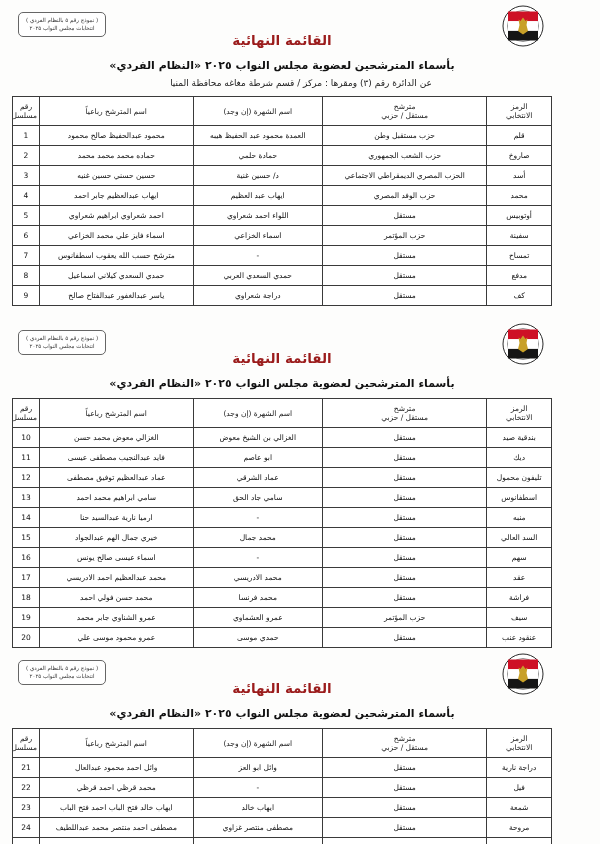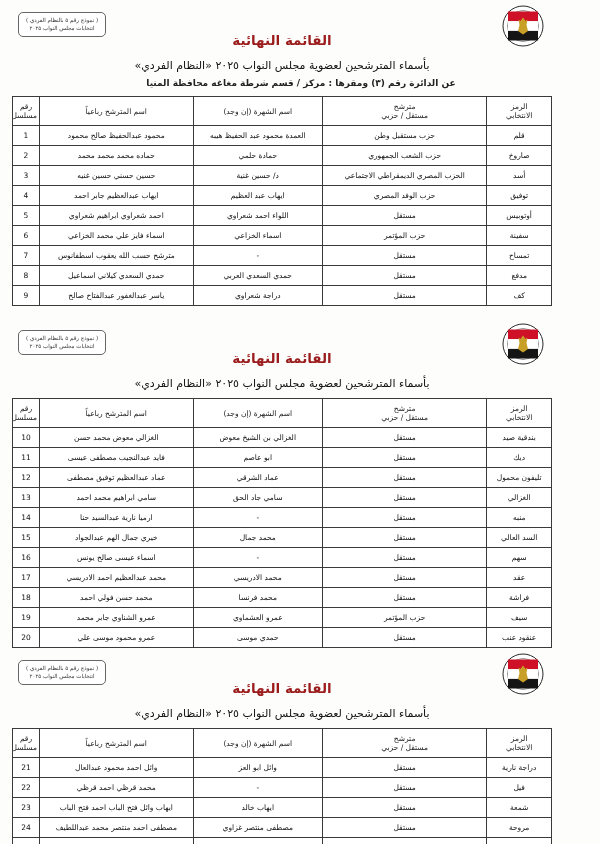--- a/index.html
+++ b/index.html
@@ -14,22 +14,22 @@
 
   .stamp{
     position:absolute;left:10px;top:12px;border:1px solid #666;border-radius:5px;
     padding:3px 7px;text-align:center;font-size:5.5px;line-height:1.5;color:#333;
     background:#fff;direction:rtl;
   }
   .emblem{position:absolute;right:12px;top:5px;width:42px;height:42px;}
 
   .title-block{padding-top:32px;text-align:center;direction:rtl;}
   .page-title{font-size:13.5px;font-weight:bold;color:#9b1c1c;letter-spacing:0;}
-  .page-subtitle{font-size:11px;font-weight:normal;margin-top:11px;color:#111;}
-  .district-line{font-size:9px;font-weight:bold;margin-top:6px;color:#222;padding-left:38px;}
+  .page-subtitle{font-size:11px;font-weight:bold;margin-top:11px;color:#111;}
+  .district-line{font-size:9px;font-weight:normal;margin-top:6px;color:#222;padding-left:38px;}
 
   table.cand{
     width:540px;margin:8px auto 0 auto;border-collapse:collapse;direction:rtl;
     table-layout:fixed;background:#fff;
   }
   table.cand th, table.cand td{
     border:1px solid #3a3a3a;text-align:center;vertical-align:middle;
     font-size:7.5px;padding:1px 2px;overflow:hidden;
   }
   table.cand th{
@@ -103,21 +103,21 @@
           <td>2</td>
         </tr>
         <tr>
           <td>أسد</td>
           <td>الحزب المصري الديمقراطي الاجتماعي</td>
           <td>د/ حسين غنية</td>
           <td>حسين حسني حسين غنيه</td>
           <td>3</td>
         </tr>
         <tr>
-          <td>توفيق</td>
+          <td>محمد</td>
           <td>حزب الوفد المصري</td>
           <td>ايهاب عبد العظيم</td>
           <td>ايهاب عبدالعظيم جابر احمد</td>
           <td>4</td>
         </tr>
         <tr>
           <td>أوتوبيس</td>
           <td>مستقل</td>
           <td>اللواء احمد شعراوي</td>
           <td>احمد شعراوي ابراهيم شعراوي</td>
@@ -213,21 +213,21 @@
           <td>11</td>
         </tr>
         <tr>
           <td>تليفون محمول</td>
           <td>مستقل</td>
           <td>عماد الشرقي</td>
           <td>عماد عبدالعظيم توفيق مصطفى</td>
           <td>12</td>
         </tr>
         <tr>
-          <td>الغزالي</td>
+          <td>اسطفانوس</td>
           <td>مستقل</td>
           <td>سامي جاد الحق</td>
           <td>سامي ابراهيم محمد احمد</td>
           <td>13</td>
         </tr>
         <tr>
           <td>منبه</td>
           <td>مستقل</td>
           <td>-</td>
           <td>ارميا نارية عبدالسيد حنا</td>
@@ -333,21 +333,21 @@
           <td>فيل</td>
           <td>مستقل</td>
           <td>-</td>
           <td>محمد قرظي احمد قرظي</td>
           <td>22</td>
         </tr>
         <tr>
           <td>شمعة</td>
           <td>مستقل</td>
           <td>ايهاب خالد</td>
-          <td>ايهاب وائل فتح الباب احمد فتح الباب</td>
+          <td>ايهاب خالد فتح الباب احمد فتح الباب</td>
           <td>23</td>
         </tr>
         <tr>
           <td>مروحة</td>
           <td>مستقل</td>
           <td>مصطفى منتصر غزاوي</td>
           <td>مصطفى احمد منتصر محمد عبداللطيف</td>
           <td>24</td>
         </tr>
         <tr>

